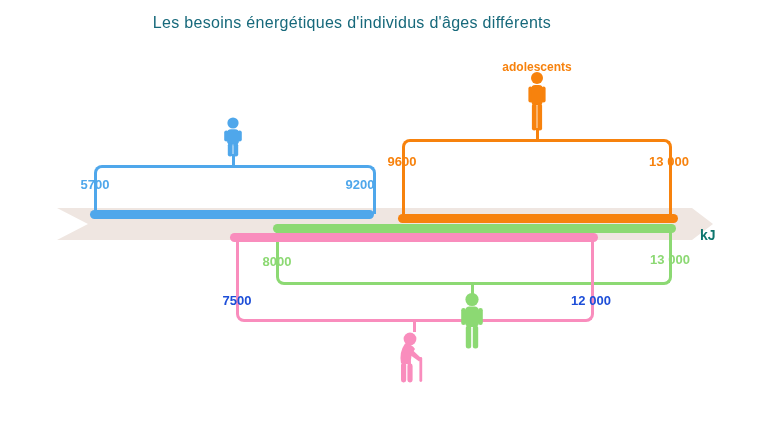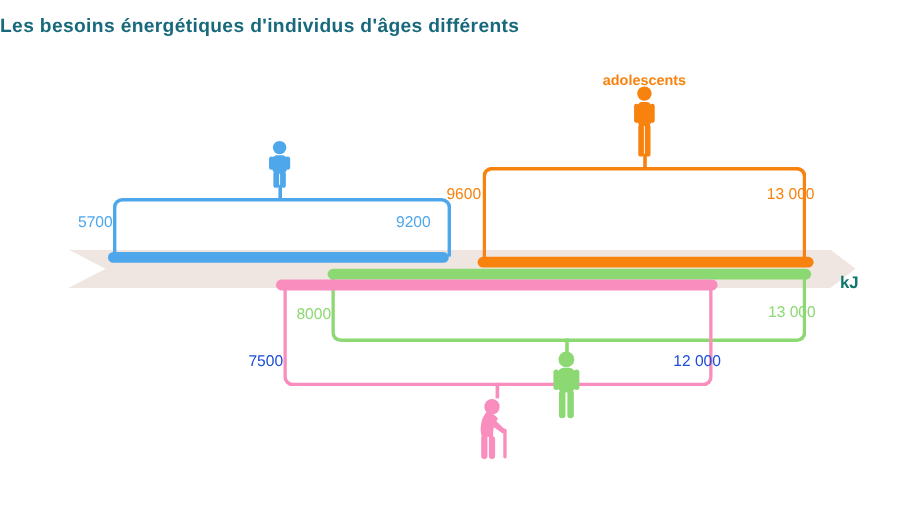--- a/index.html
+++ b/index.html
@@ -1,22 +1,22 @@
 <!DOCTYPE html>
 <html><head>
 <meta charset="utf-8">
 <style>
   html,body{margin:0;padding:0;background:#fff;}
   .stage{
     position:relative;width:768px;height:432px;overflow:hidden;background:#ffffff;
     font-family:"Liberation Sans","DejaVu Sans",sans-serif;
   }
   .title{
-    position:absolute;left:0;top:14px;width:704px;text-align:left;
-    font-size:16px;font-weight:bold;color:#17697b;letter-spacing:.3px;
+    position:absolute;left:0;top:14px;width:704px;text-align:center;
+    font-size:16px;font-weight:normal;color:#17697b;letter-spacing:.3px;
   }
   
   .band{
     position:absolute;left:57px;top:208px;width:656px;height:32px;background:#efe6e1;z-index:1;
     clip-path:polygon(0 0, calc(100% - 21px) 0, 100% 50%, calc(100% - 21px) 100%, 0 100%, 31px 50%);
   }
   .axis-unit{
     position:absolute;left:700px;top:227px;font-size:14px;font-weight:bold;color:#0f766e;z-index:5;
   }
   
@@ -32,21 +32,21 @@
   .bk-enfants{left:94px;top:165px;width:276px;height:46px;border-color:#4fa7eb;}
   .bk-adolescents{left:402px;top:139px;width:264px;height:79px;border-color:#f7820d;}
   .bk-adultes{left:276px;top:228px;width:390px;height:54px;border-color:#8cd973;}
   .bk-adultes40{left:236px;top:238px;width:352px;height:81px;border-color:#f98dbd;}
   .stem{position:absolute;width:3px;z-index:2;}
   .stem-enfants{left:232px;top:154px;height:12px;background:#4fa7eb;}
   .stem-adolescents{left:536px;top:128px;height:12px;background:#f7820d;}
   .stem-adultes{left:471px;top:282px;height:12px;background:#8cd973;}
   .stem-adultes40{left:413px;top:319px;height:13px;background:#f98dbd;}
   
-  .val{position:absolute;width:60px;font-size:13px;font-weight:normal;z-index:5;}
+  .val{position:absolute;width:60px;text-align:center;font-size:13px;font-weight:bold;z-index:5;}
   .val-blue{color:#4fa7eb}.val-orange{color:#f7820d}.val-green{color:#8cd973}.val-pink{color:#1d4ed8}
   .v-enf-min{left:65px;top:177px;}  .v-enf-max{left:330px;top:177px;}
   .v-ado-min{left:372px;top:154px;} .v-ado-max{left:639px;top:154px;}
   .v-adu-min{left:247px;top:254px;} .v-adu-max{left:640px;top:252px;}
   .v-a40-min{left:207px;top:293px;} .v-a40-max{left:561px;top:293px;}
   
   .glabel{position:absolute;text-align:center;font-size:12px;font-weight:bold;z-index:5;}
   .gl-enfants{left:173px;top:105px;width:120px;color:#4fa7eb;}
   .gl-adolescents{left:477px;top:60px;width:120px;color:#f7820d;}
   .gl-adultes{left:413px;top:352px;width:120px;color:#8cd973;}

